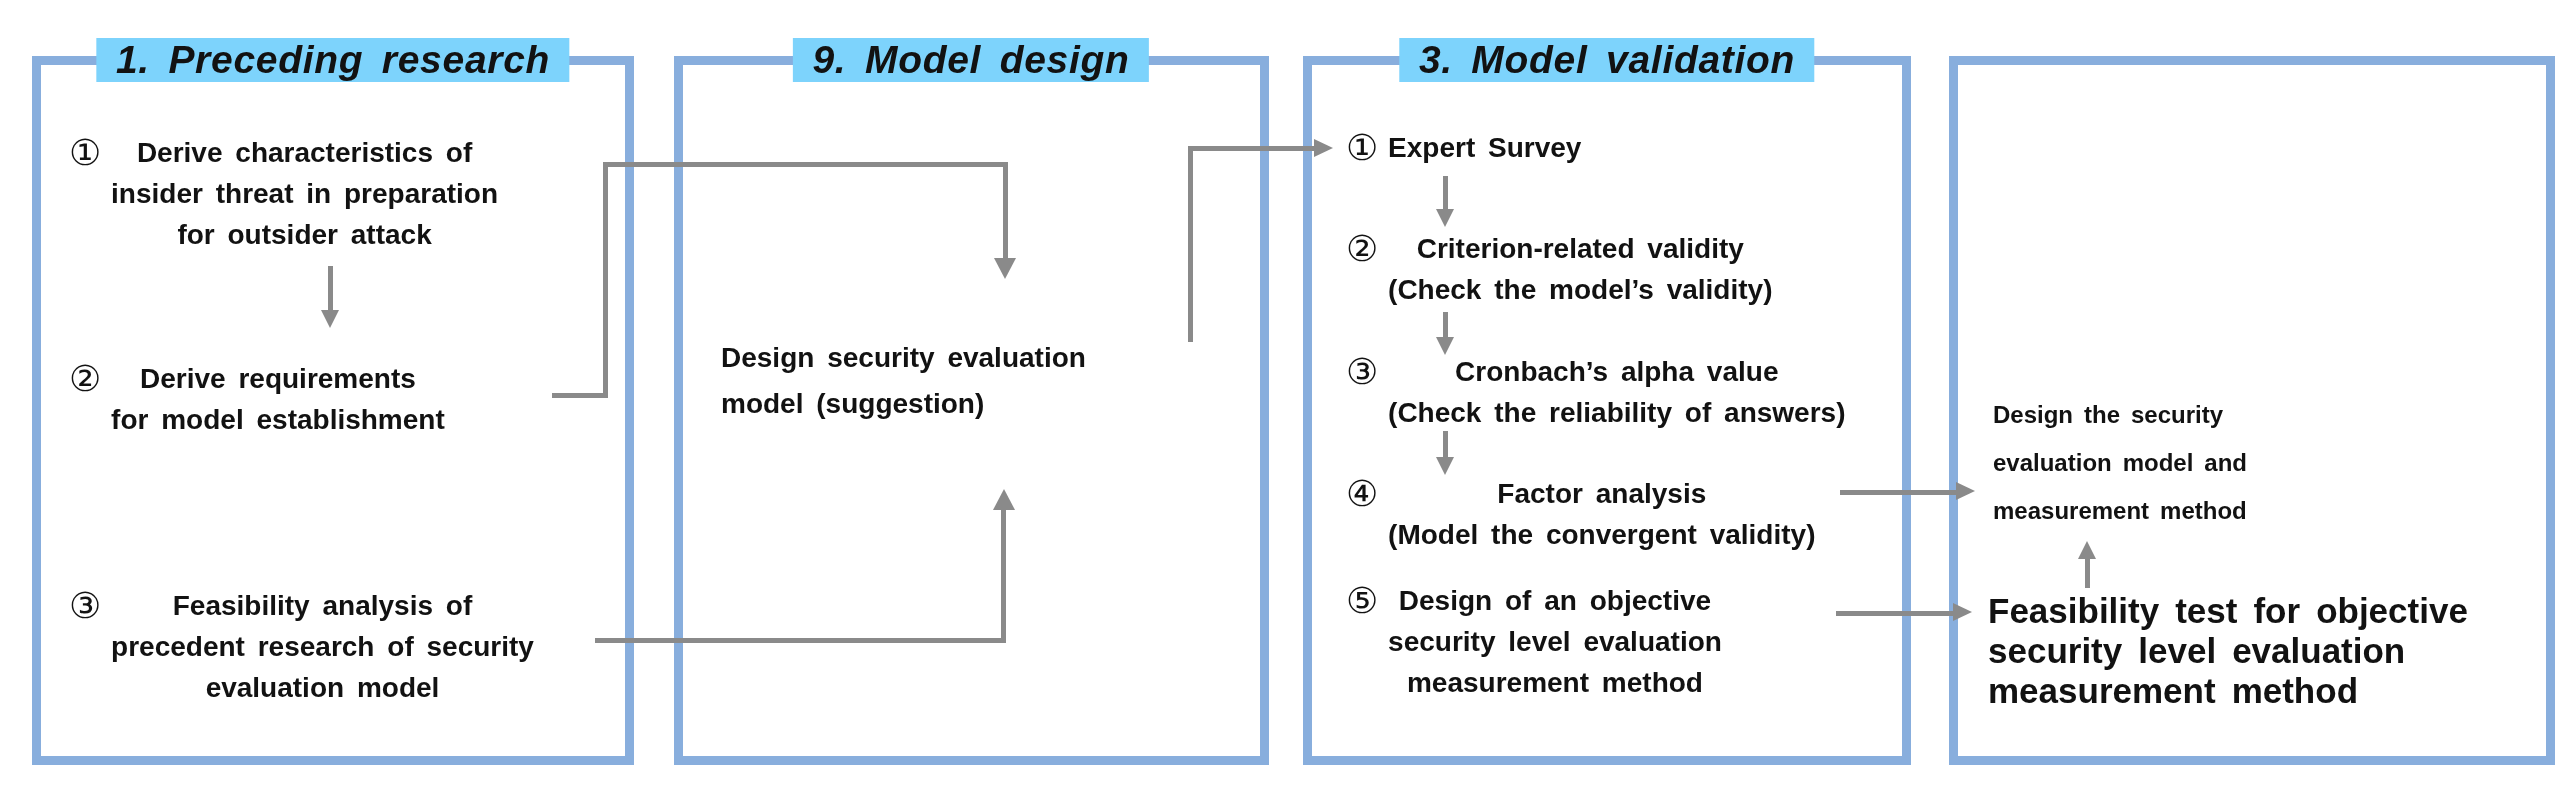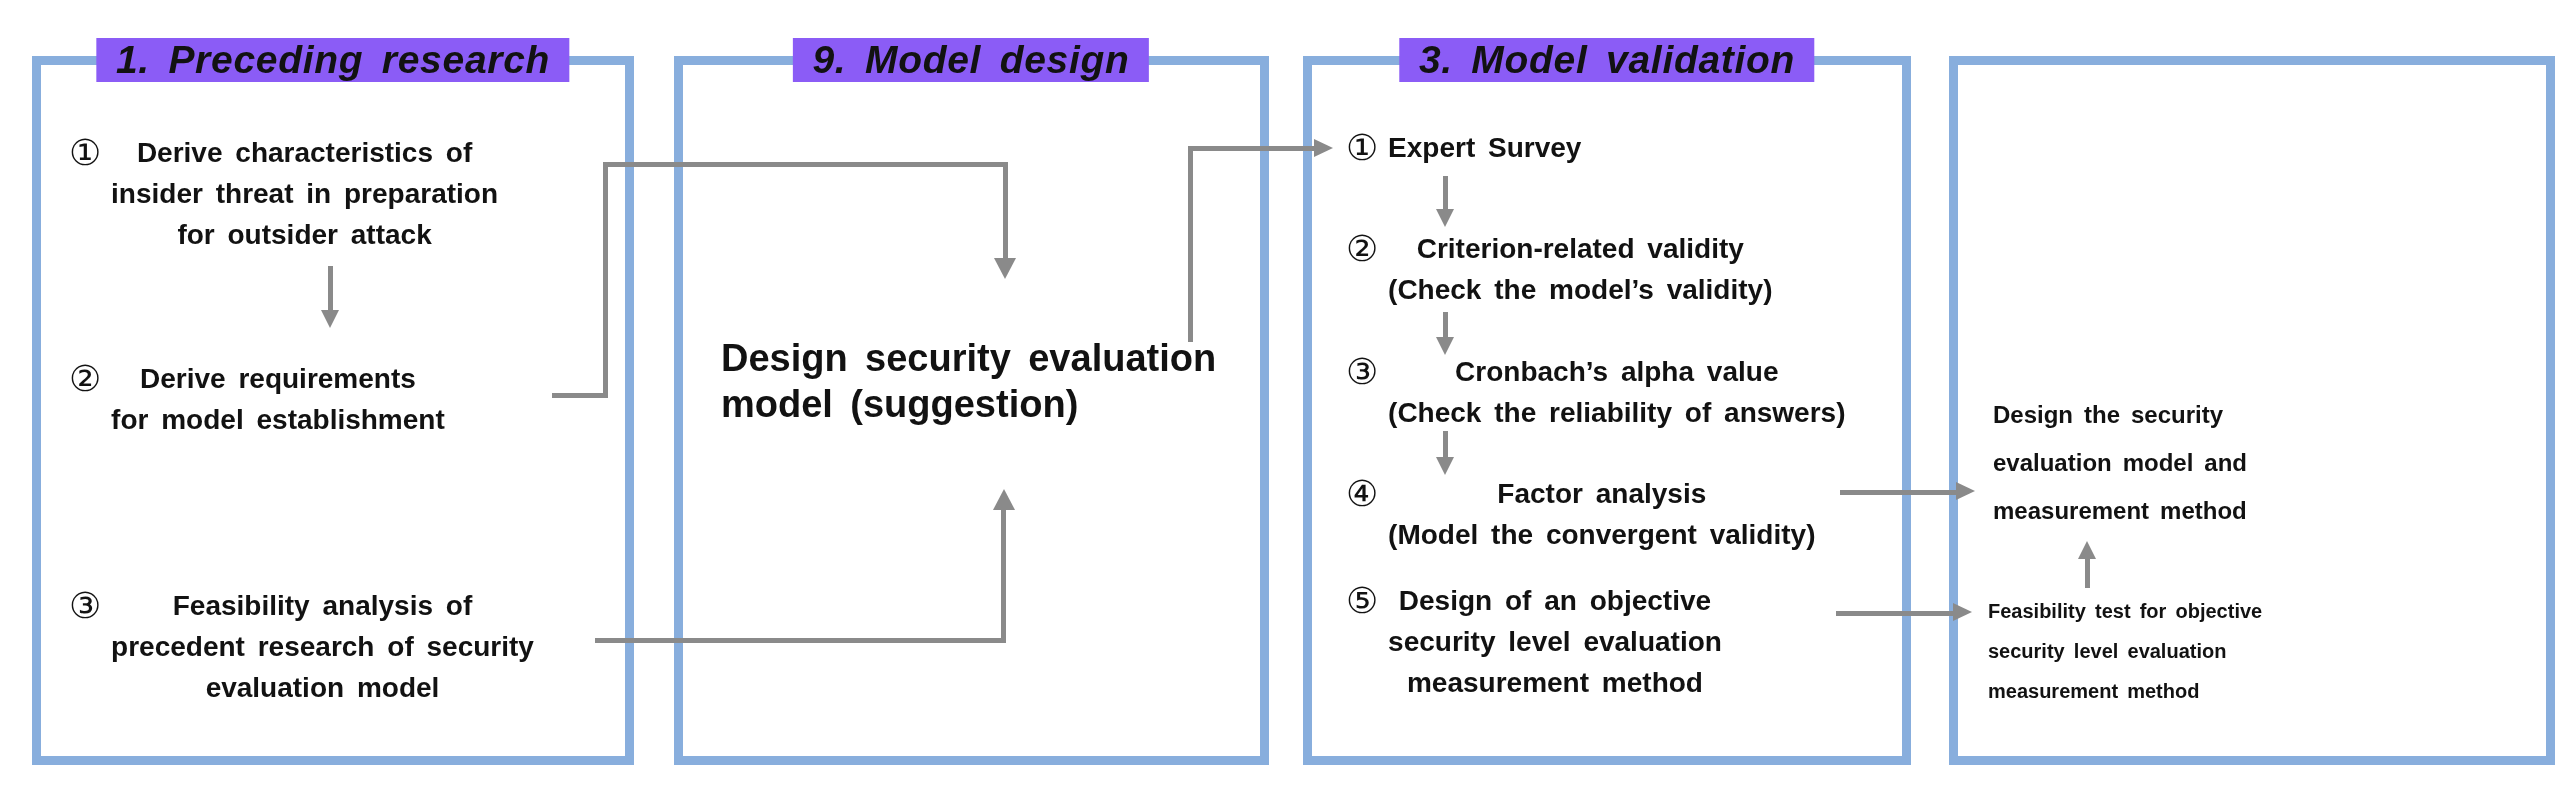--- a/index.html
+++ b/index.html
@@ -25,21 +25,21 @@
   }
   .panel-title {
     position: absolute;
     top: 60px;
     transform: translate(-50%, -50%);
     font-size: 39px;
     font-weight: bold;
     font-style: italic;
     letter-spacing: 0.7px;
     word-spacing: 0.18em;
-    background: #8b5cf6;
+    background: #7dd3fc;
     padding: 0 19.6px;
     white-space: nowrap;
     z-index: 3;
   }
 
   
   .item {
     position: absolute;
     display: flex;
     align-items: flex-start;
@@ -60,23 +60,23 @@
     text-align: center;
   }
 
   .heading {
     position: absolute;
     font-weight: bold;
     white-space: nowrap;
     word-spacing: 0.18em;
     z-index: 2;
   }
-  .heading.h-p2 { font-size: 38px; line-height: 46px; }
+  .heading.h-p2 { font-size: 28px; line-height: 46px; }
   .heading.h-p4a { font-size: 24px; line-height: 48px; }
-  .heading.h-p4b { font-size: 20px; line-height: 40px; }
+  .heading.h-p4b { font-size: 35px; line-height: 40px; }
 
   
   .hline, .vline { position: absolute; background: #8a8a8a; z-index: 2; }
   .hline { height: 4.9px; }
   .vline { width: 4.9px; }
   .ah { position: absolute; width: 0; height: 0; z-index: 2; }
   .ah.right {
     border-top: 9.8px solid transparent;
     border-bottom: 9.8px solid transparent;
     border-left: 19.6px solid #8a8a8a;

